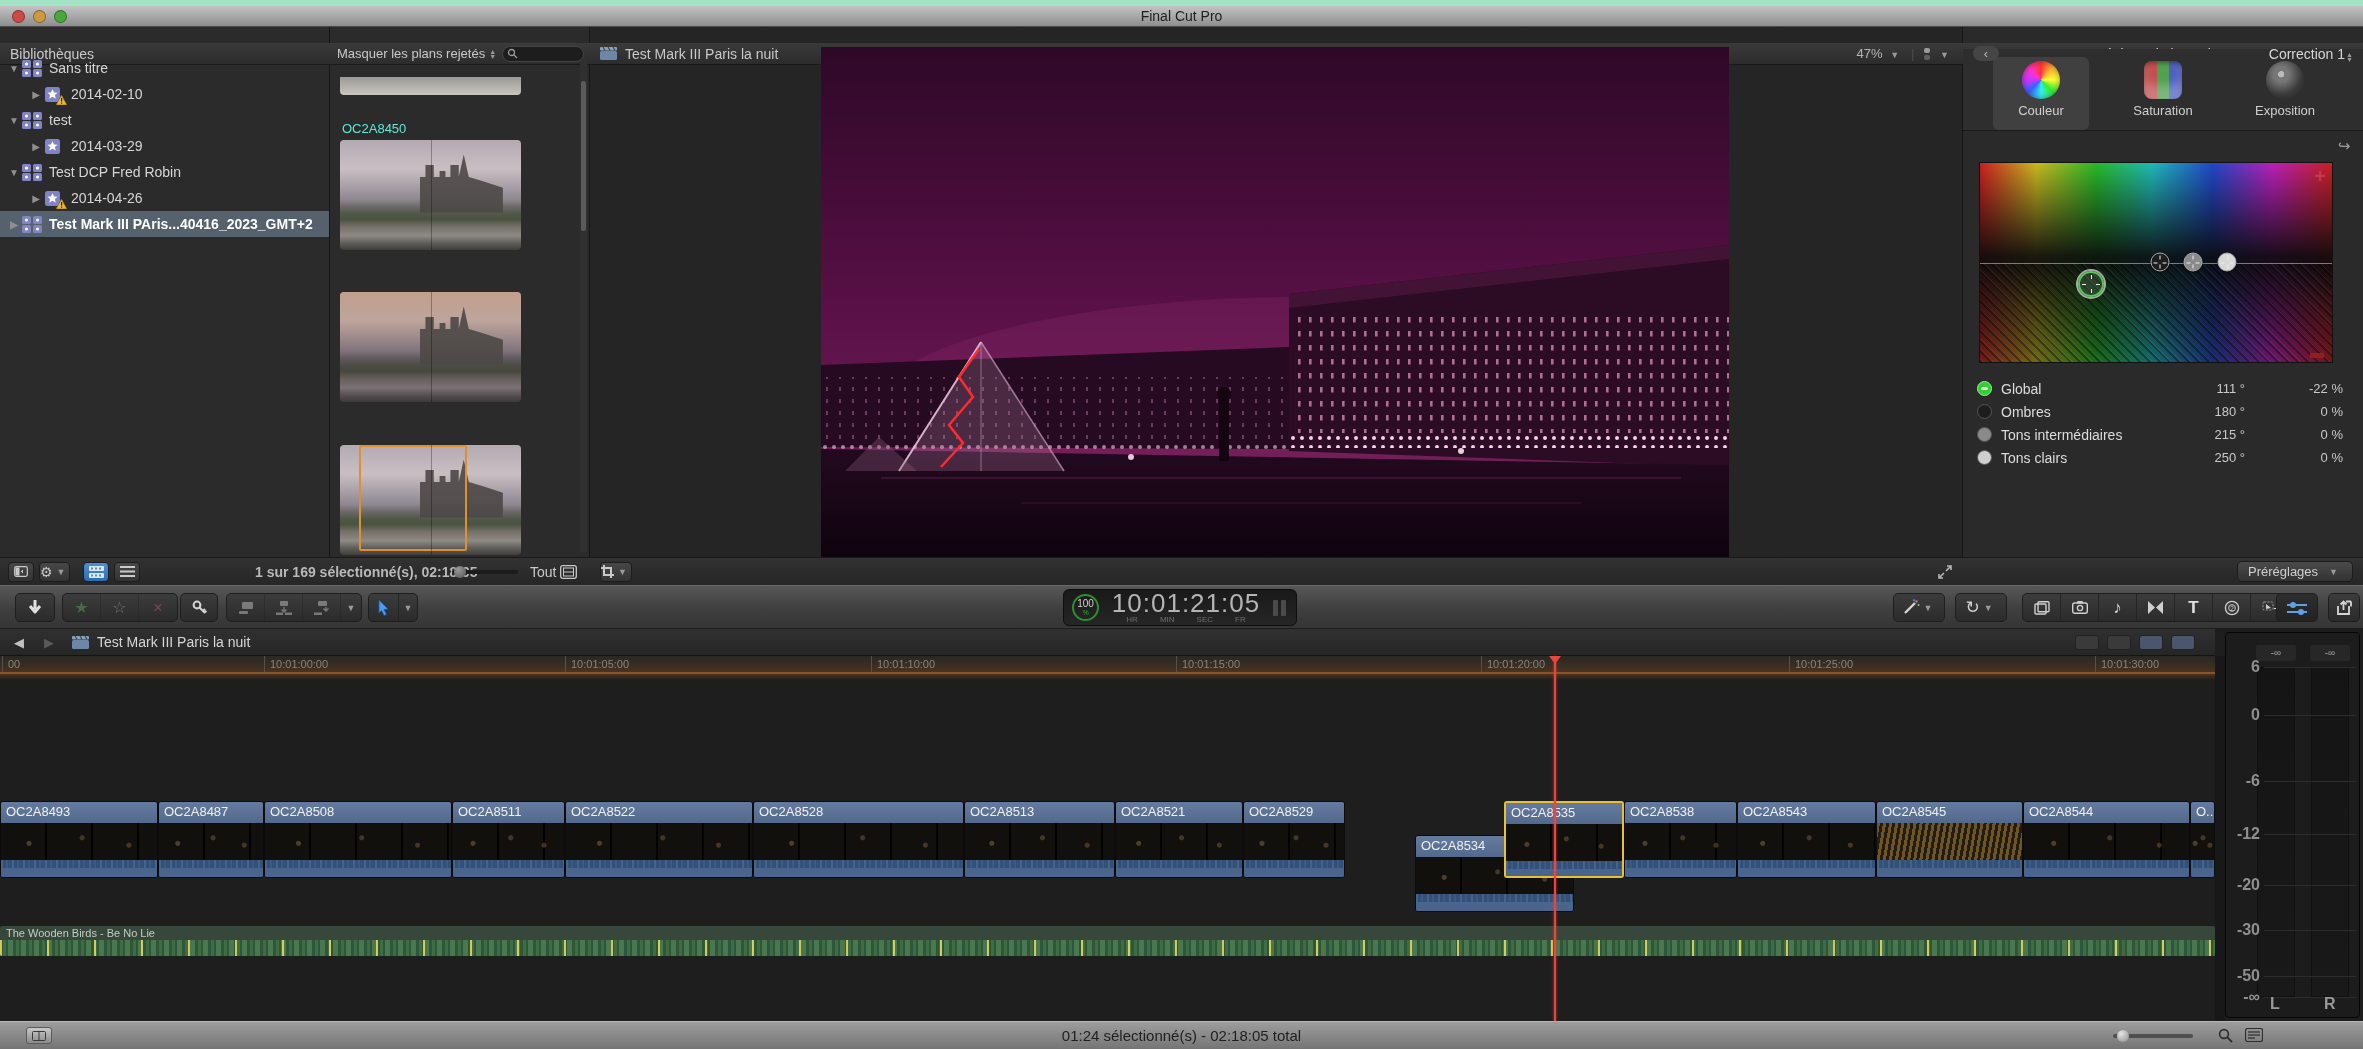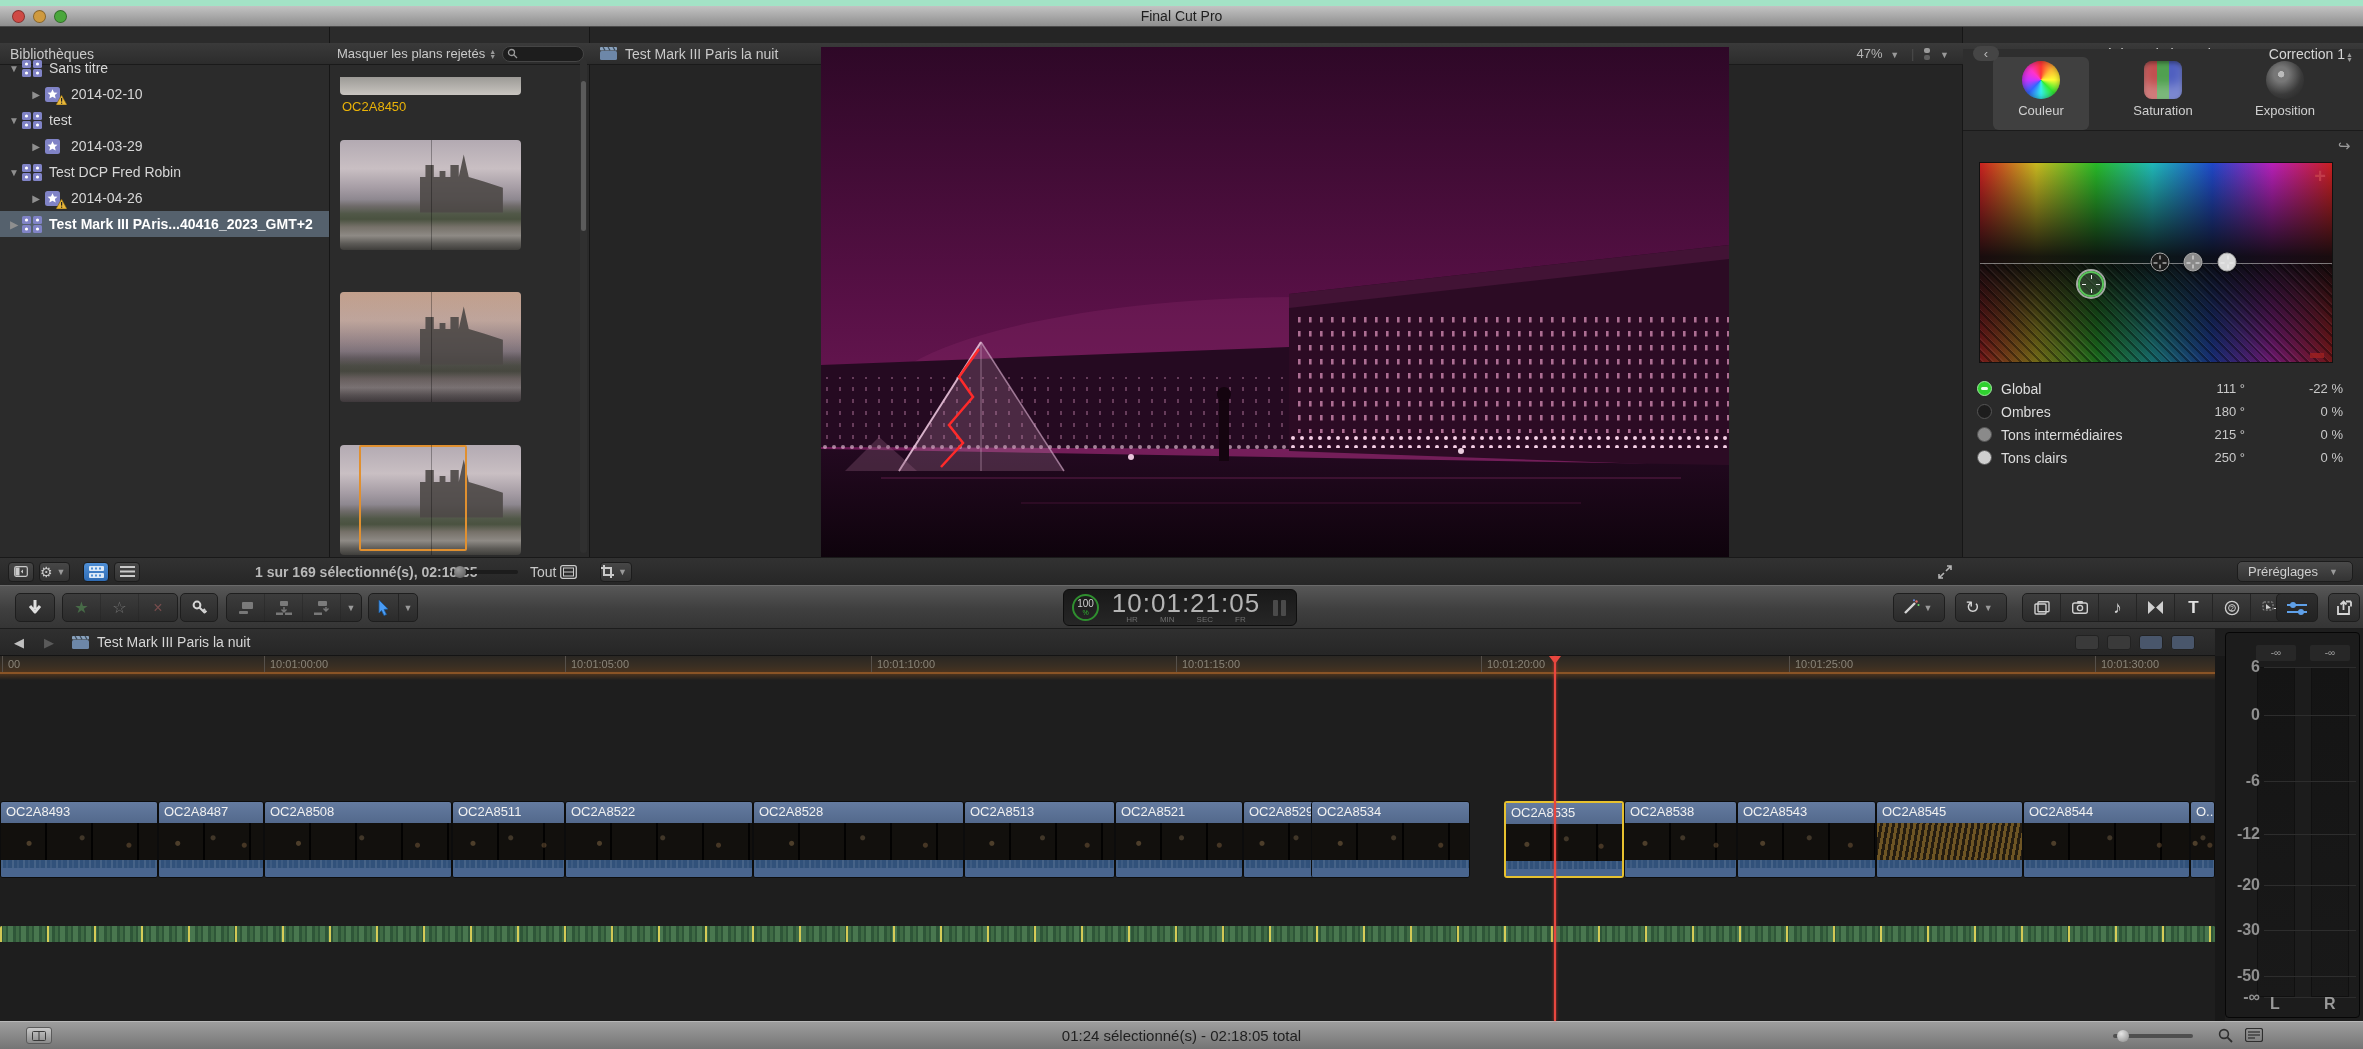--- a/index.html
+++ b/index.html
@@ -38,21 +38,21 @@
   .stepper { display:flex; flex-direction:column; line-height:5px; font-size:7px; color:#999; }
   .search-field { width:82px; height:16px; background:#1d1d1d; border:1px solid #454545; border-radius:8px;
     margin-right:6px; display:flex; align-items:center; padding-left:4px; }
   .thumb { position:absolute; left:10px; width:181px; height:110px; border-radius:4px; overflow:hidden;
     background:linear-gradient(to bottom,#b3aab2 0%,#c9bfc3 26%,#a59ca4 44%,#8e8890 54%,#6f6b6a 60%,#515848 67%,#4a5240 72%,#767169 79%,#8e8a85 87%,#5e5c58 94%,#3f3e3b 100%); }
   .thumb::after { content:""; position:absolute; left:50%; top:0; width:1px; height:100%; background:rgba(0,0,0,.3); }
   .cath { position:absolute; left:44%; top:12%; width:46%; height:54%; background:#4d4846; opacity:.9;
     clip-path:polygon(0% 100%,0% 40%,7% 40%,7% 20%,17% 20%,17% 40%,24% 40%,24% 30%,31% 30%,31% 40%,37% 40%,37% 20%,47% 20%,47% 40%,53% 2%,59% 40%,78% 48%,100% 58%,100% 100%); }
   .thumb.sunset::before { content:""; position:absolute; inset:0; background:linear-gradient(to bottom, rgba(222,140,70,.35), rgba(60,40,60,.25) 60%); }
   .range-box { position:absolute; border:2px solid #e09030; border-radius:2px; }
-  .thumb-label { position:absolute; left:12px; color:#eab308; font-size:13px; }
+  .thumb-label { position:absolute; left:12px; color:#5eead4; font-size:13px;margin-top:22px; }
   .thumb-sliver { position:absolute; left:10px; top:50px; width:181px; height:18px; border-radius:0 0 4px 4px;
     background:linear-gradient(#9c9a96,#c9c5c0); }
   .vscroll { position:absolute; right:2px; top:32px; width:7px; height:494px; background:#303030; border-radius:4px; }
   .vscroll .vthumb { position:absolute; top:22px; left:1px; width:5px; height:150px; background:#5b5b5b; border-radius:3px; }
 
   .viewer { position:absolute; left:590px; top:0; width:1373px; height:530px; background:#252525; border-right:1px solid #161616; }
   .viewer .panel-header { left:0; width:1373px; padding:0 10px; }
   .clap { width:17px; height:13px; margin-right:8px; }
   .vh-right { margin-left:auto; display:flex; align-items:center; gap:8px; color:#b5b5b5; font-size:13px; }
   .video { position:absolute; left:231px; top:20px; width:908px; height:511px; background:#000; }
@@ -824,21 +824,21 @@
           <div class="clip" style="left: 1115px; width: 128px;">
             <div class="cname">OC2A8521</div>
             <div class="cfilm"></div>
             <div class="caud"></div>
           </div>
           <div class="clip" style="left: 1243px; width: 102px;">
             <div class="cname">OC2A8529</div>
             <div class="cfilm"></div>
             <div class="caud"></div>
           </div>
-          <div class="clip" style="left: 1311px; width: 159px;">
+          <div class="clip" style="left: 1415px; width: 159px; margin-top: 34px;">
             <div class="cname">OC2A8534</div>
             <div class="cfilm"></div>
             <div class="caud"></div>
           </div>
           <div class="clip selected" style="left: 1504px; width: 120px;">
             <div class="cname">OC2A8535</div>
             <div class="cfilm"></div>
             <div class="caud"></div>
           </div>
           <div class="clip" style="left: 1624px; width: 113px;">
@@ -861,20 +861,21 @@
             <div class="cfilm"></div>
             <div class="caud"></div>
           </div>
           <div class="clip" style="left: 2190px; width: 25px;">
             <div class="cname">O...</div>
             <div class="cfilm"></div>
             <div class="caud"></div>
           </div>
         </div>
       <div class="audio-track">
+        <div class="at-head">The Wooden Birds - Be No Lie</div>
         <div class="at-wave"></div>
       </div>
     </div>
 
     <div class="ph-handle" id="ph-handle" style="left: 1554px;"></div>
     <div class="playhead-line" id="ph-line" style="left: 1554px;"></div>
     <div class="tl-scroll"></div>
 
     <div class="meters" id="meters">
         <div class="m-readout" style="left: 30px;">-∞</div>

